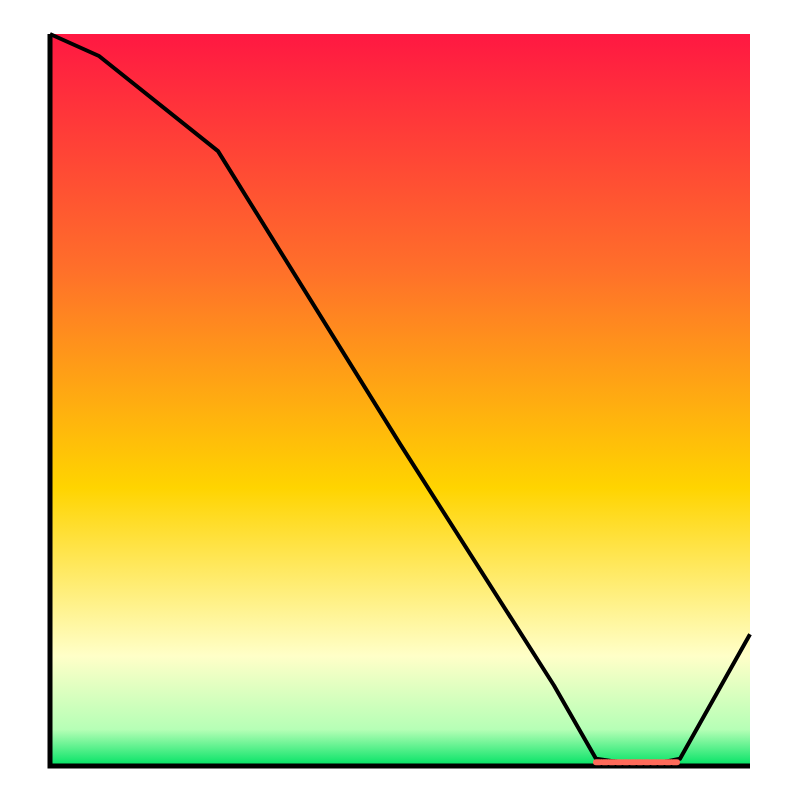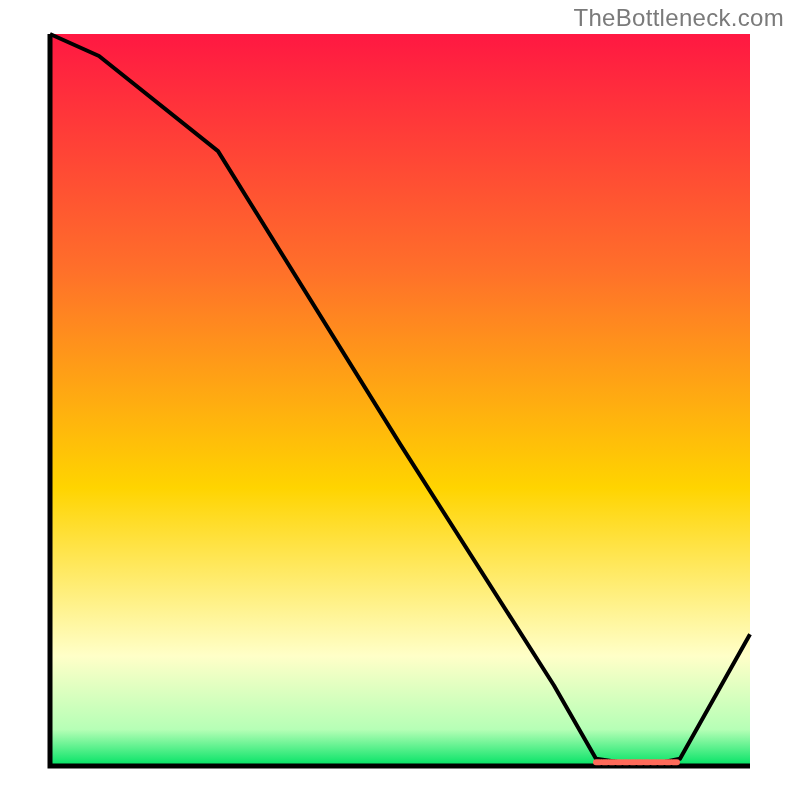--- a/index.html
+++ b/index.html
@@ -47,14 +47,13 @@
     <rect id="bg-rect" fill="url(#bg-grad)" x="50" y="34" width="700" height="732"></rect>
 
     <path id="axes-path" fill="none" stroke-width="5" d="M 50 34 L 50 766 L 750 766" stroke="#000000"></path>
 
     <path id="curve-path" fill="none" stroke-width="4" stroke-linejoin="round" d="M 50 34 L 99 55.960000000000036 L 218 151.12 L 400 443.92 L 554 685.48 L 596 758.68 L 645 766 L 680 758.68 L 750 634.24" stroke="#000000"></path>
 
     <line id="marker-line" stroke-width="6" stroke-linecap="round" stroke-dasharray="4 3" x1="596" x2="680" y1="762.34" y2="762.34" stroke="#ff6a5a"></line>
   </g>
 </svg>
 
-<div class="attribution">TheBottleneck.com</div>
 </div>
 
 </body></html>

